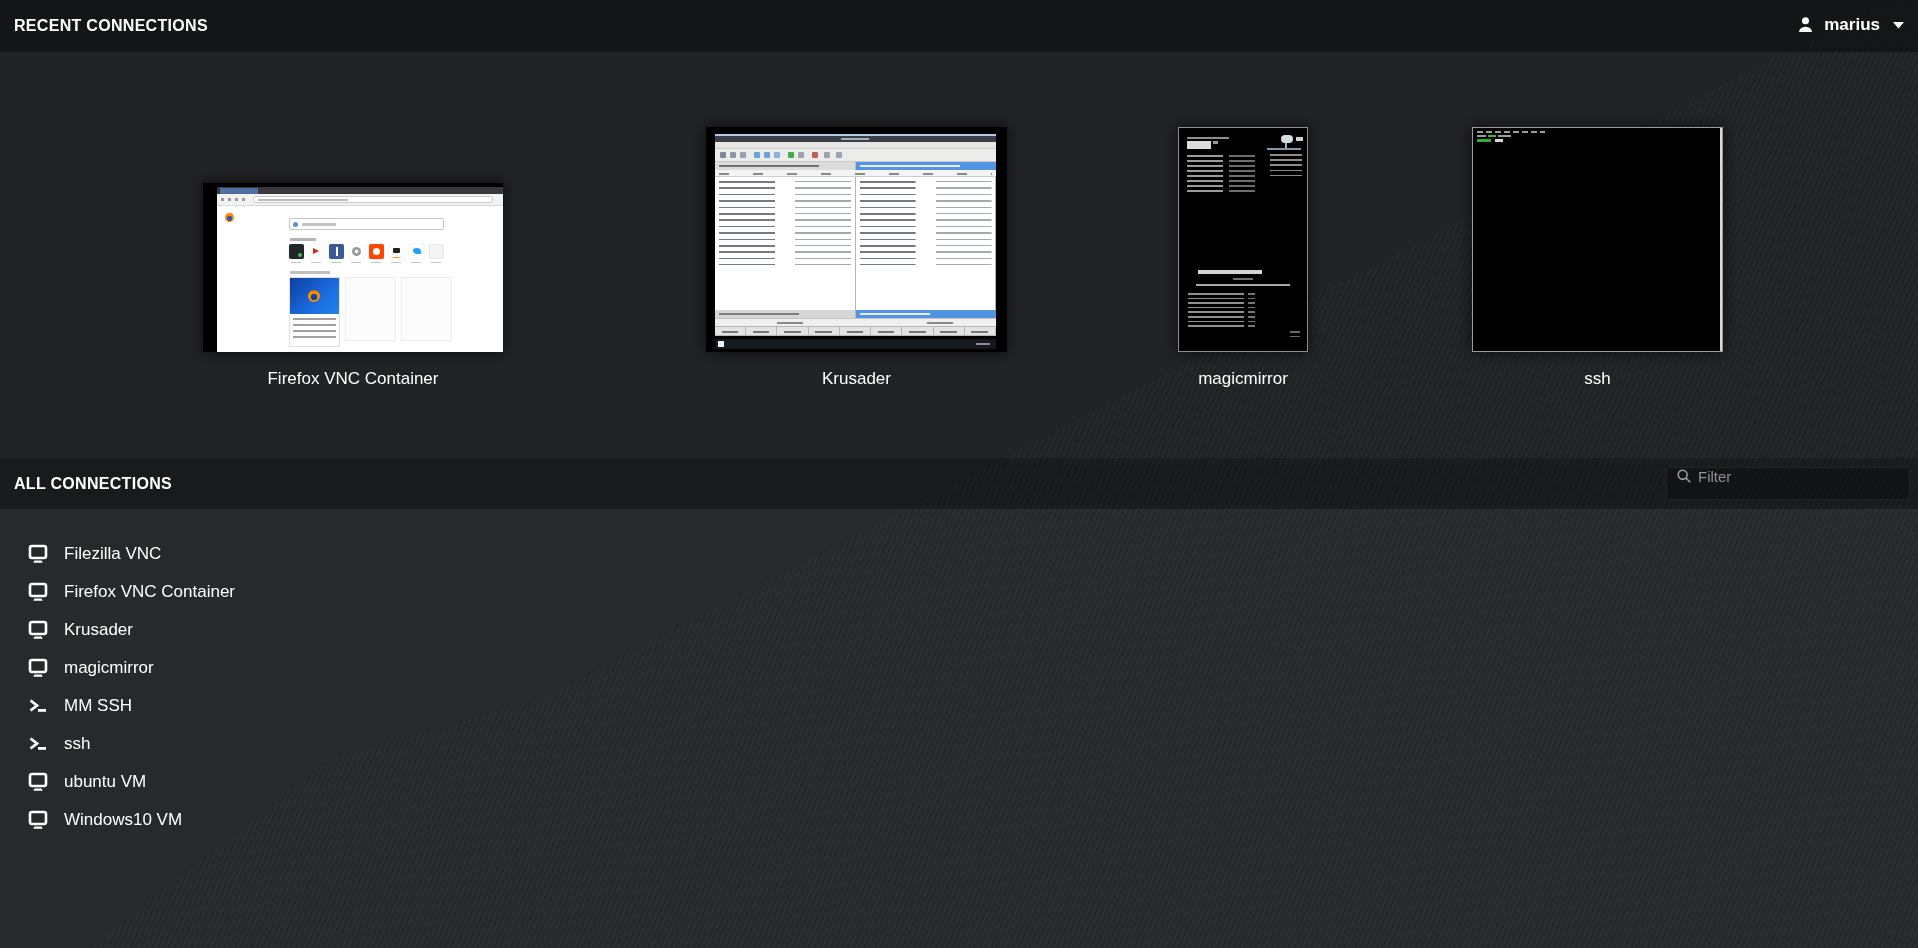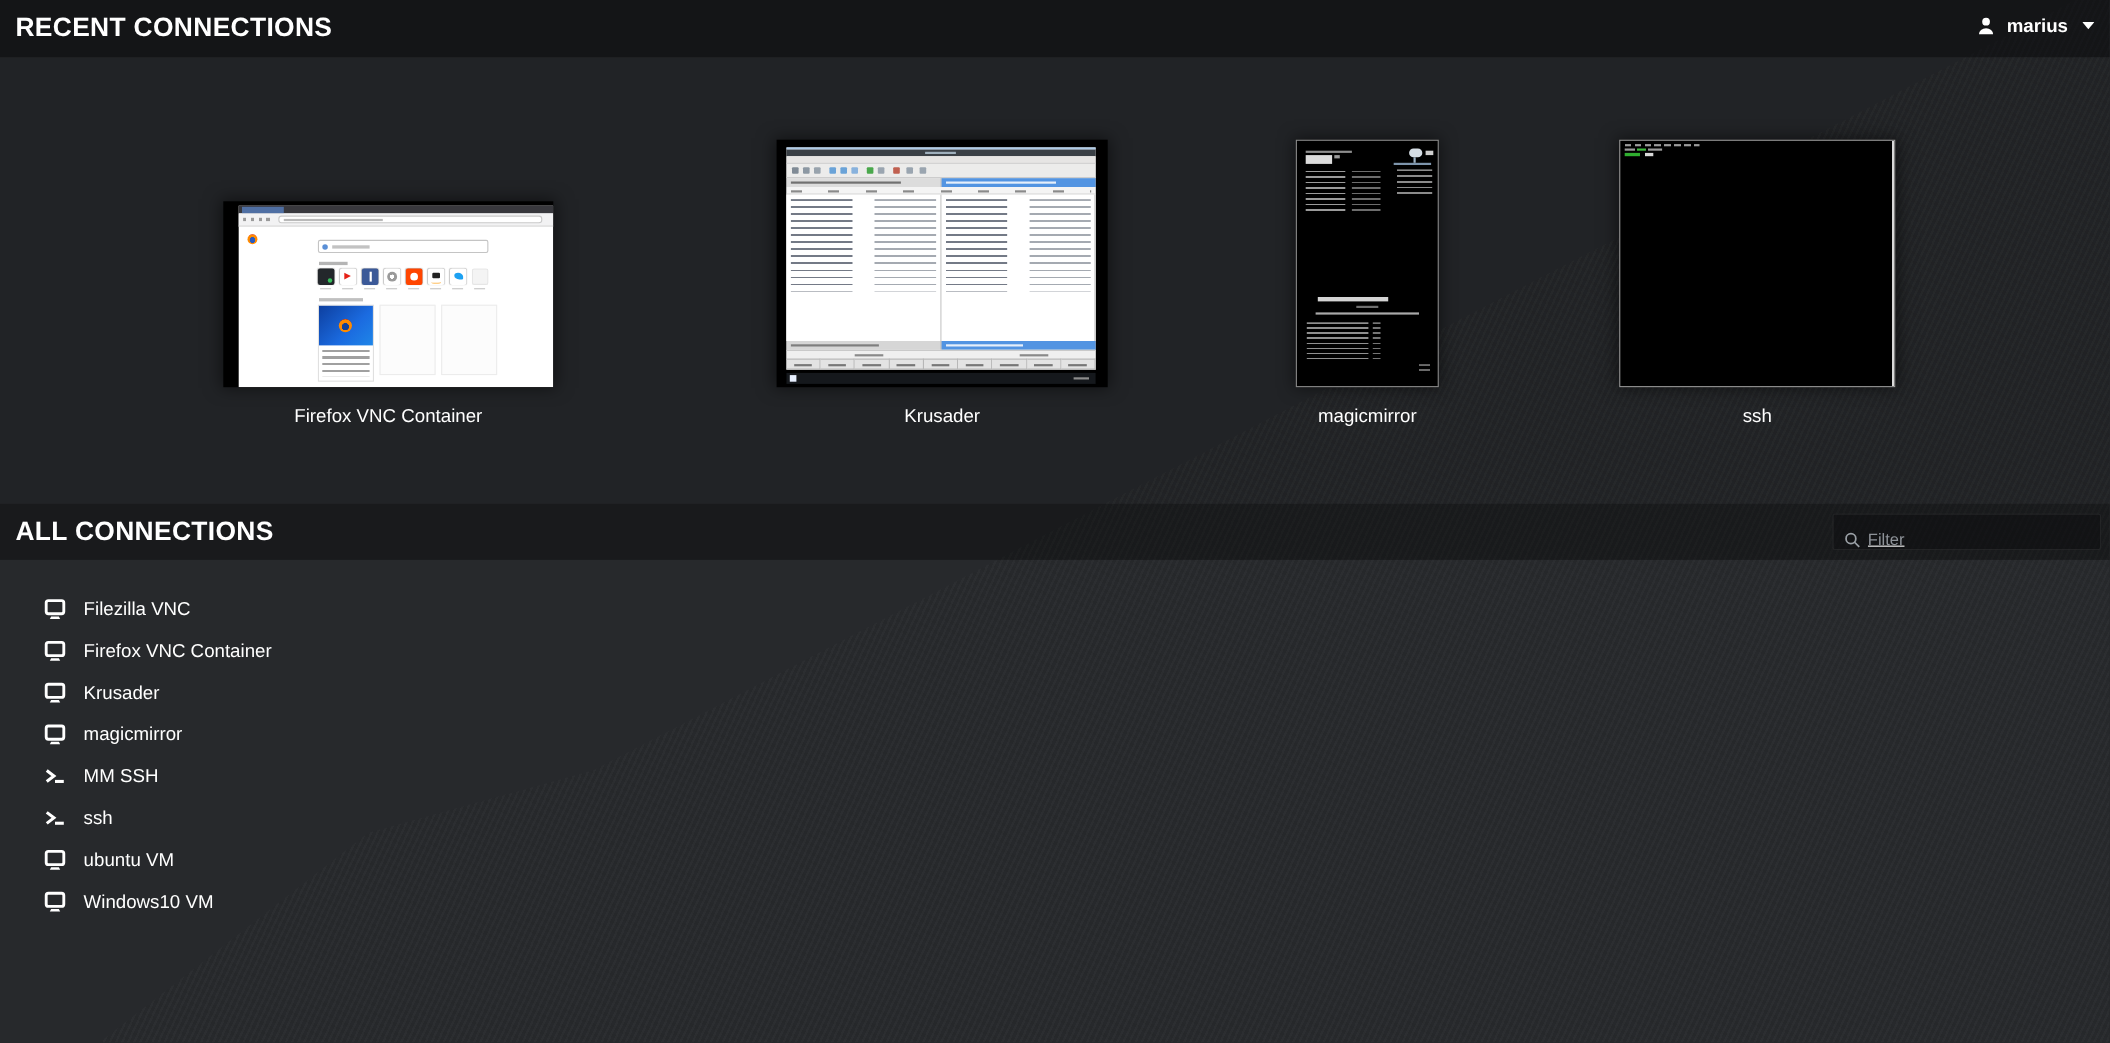--- a/index.html
+++ b/index.html
@@ -25,21 +25,21 @@
       repeating-linear-gradient(115deg, rgba(255,255,255,0.022) 0 2px, rgba(0,0,0,0) 2px 5px),
       repeating-linear-gradient(28deg, rgba(0,0,0,0.035) 0 3px, rgba(0,0,0,0) 3px 7px);
   }
 
   
   .app-header {
     position:relative; z-index:2; height:52px;
     background:rgba(5,5,7,0.55);
     display:flex; align-items:center; padding:0 14px;
   }
-  .page-title { font-size:24px; font-weight:bold; letter-spacing:.3px; }
+  .page-title { font-size:16px; font-weight:bold; letter-spacing:.3px; }
   .user-menu { margin-left:auto; display:flex; align-items:flex-start; gap:9px; cursor:pointer; }
   .user-name { font-size:17px; font-weight:bold; }
   .caret { margin-left:4px; display:inline-block; }
 
   
   .recent {
     position:relative; z-index:1; height:406px;
     background:rgba(0,0,0,0.13);
     padding-top:75px;
   }
@@ -179,28 +179,28 @@
     background:linear-gradient(90deg,#2fae2f 0 14px,transparent 14px 18px,#d8d8d8 18px 24px); }
 
   
   .allbar {
     position:relative; z-index:2; height:51px;
     background:rgba(0,0,0,0.35);
     display:flex; align-items:center; padding:0 14px;
   }
   .filter-box { position:absolute; right:8px; top:9px; width:244px; height:33px;
     background:rgba(10,12,14,0.45); border:1px solid rgba(255,255,255,0.07); border-radius:2px;
-    display:flex; align-items:flex-end;text-decoration:underline; }
+    display:flex; align-items:flex-start; }
   .filter-box svg { margin:0 6px 0 9px; flex:none; }
   .filter-input { background:transparent; border:none; outline:none; color:#ccc;
     font-family:inherit; font-size:15px; width:180px; }
   .filter-input::placeholder { color:#8d9298; }
 
   
-  .conn-list { position:relative; z-index:1; list-style:none; padding:26px 0 0 40px; }
+  .conn-list { position:relative; z-index:1; list-style:none; padding:26px 0 0 28px; }
   .conn-list li { display:flex; align-items:center; height:38px; cursor:pointer; width:max-content; padding-right:20px; }
   .conn-list .ic { width:20px; height:20px; margin-right:16px; flex:none; display:flex; align-items:center; justify-content:center; }
   .conn-list .lbl { font-size:17px; color:#fff; }
 </style>
 </head>
 <body>
 
 <div class="bg">
   <div class="bg-blue"></div>
 </div>

